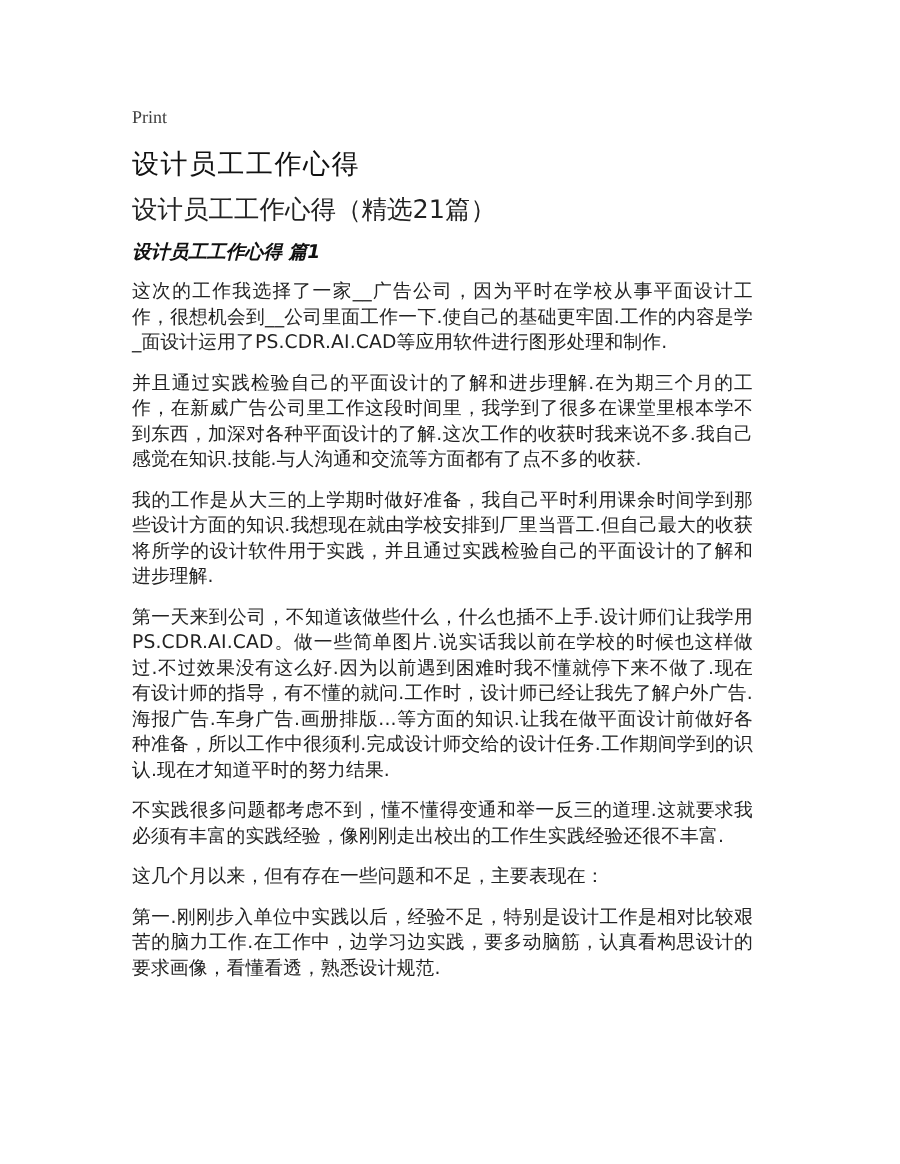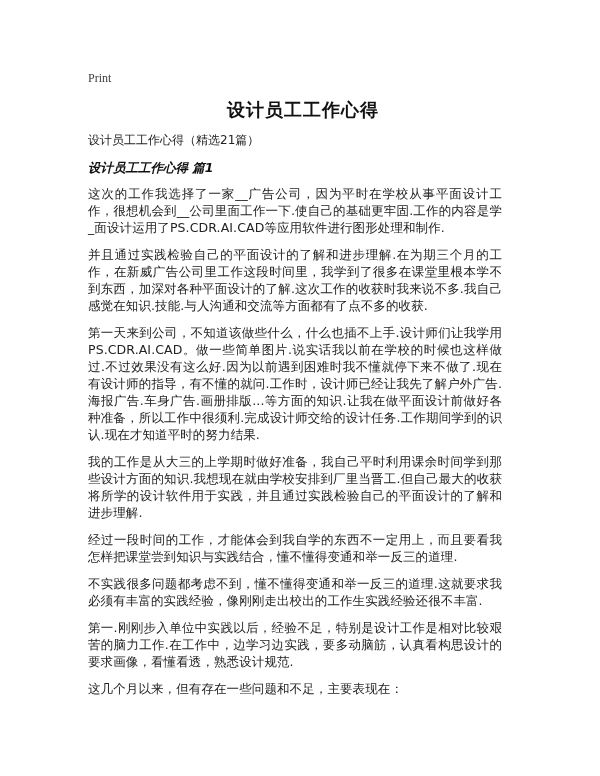--- a/index.html
+++ b/index.html
@@ -6,39 +6,38 @@
   body {
     width: 600px; height: 776px; overflow: hidden; position: relative;
     font-family: "DejaVu Sans", sans-serif; color: #1a1a1a;
   }
   .page { position: absolute; left: 88px; top: 70px; width: 430px; }
   .print-label {
     font-family: "Liberation Serif", serif; font-size: 12px; color: #404040;
     line-height: 16px; margin: 0 0 12px 0;
   }
   .doc-title {
-    text-align: center; font-size: 18px; font-weight: bold; margin: 0 0 10px 0;
+    font-size: 18px; font-weight: normal; margin: 0 0 10px 0;
     line-height: 24px; letter-spacing: 1px; color: #111;
   }
-  .doc-subtitle { font-size: 12px; line-height: 17px; margin: 0 0 10px 0; color: #222; }
+  .doc-subtitle { font-size: 17px; line-height: 17px; margin: 0 0 10px 0; color: #222; }
   .section-heading { font-size: 12.5px; font-weight: bold; line-height: 17px; margin: 0 0 9px 0; color: #111; font-style: italic; }
   .para {
     font-size: 12.5px; line-height: 17px; margin: 0 16px 10px 0; color: #222;
     text-align: justify; letter-spacing: 0.1px;
   }
 </style>
 </head>
 <body>
 
 <div class="page">
   <div class="print-label">Print</div>
   <h1 class="doc-title">设计员工工作心得</h1>
   <div class="doc-subtitle">设计员工工作心得（精选21篇）</div>
   <div class="section-heading">设计员工工作心得 篇1</div>
   <p class="para">这次的工作我选择了一家__广告公司，因为平时在学校从事平面设计工作，很想机会到__公司里面工作一下.使自己的基础更牢固.工作的内容是学_面设计运用了PS.CDR.AI.CAD等应用软件进行图形处理和制作.</p>
   <p class="para">并且通过实践检验自己的平面设计的了解和进步理解.在为期三个月的工作，在新威广告公司里工作这段时间里，我学到了很多在课堂里根本学不到东西，加深对各种平面设计的了解.这次工作的收获时我来说不多.我自己感觉在知识.技能.与人沟通和交流等方面都有了点不多的收获.</p>
+  <p class="para">我的工作是从大三的上学期时做好准备，我自己平时利用课余时间学到那些设计方面的知识.我想现在就由学校安排到厂里当晋工.但自己最大的收获将所学的设计软件用于实践，并且通过实践检验自己的平面设计的了解和进步理解.</p>
   <p class="para">第一天来到公司，不知道该做些什么，什么也插不上手.设计师们让我学用PS.CDR.AI.CAD。做一些简单图片.说实话我以前在学校的时候也这样做过.不过效果没有这么好.因为以前遇到困难时我不懂就停下来不做了.现在有设计师的指导，有不懂的就问.工作时，设计师已经让我先了解户外广告.海报广告.车身广告.画册排版...等方面的知识.让我在做平面设计前做好各种准备，所以工作中很须利.完成设计师交给的设计任务.工作期间学到的识认.现在才知道平时的努力结果.</p>
-  <p class="para">我的工作是从大三的上学期时做好准备，我自己平时利用课余时间学到那些设计方面的知识.我想现在就由学校安排到厂里当晋工.但自己最大的收获将所学的设计软件用于实践，并且通过实践检验自己的平面设计的了解和进步理解.</p>
-  <p class="para">经过一段时间的工作，才能体会到我自学的东西不一定用上，而且要看我怎样把课堂尝到知识与实践结合，懂不懂得变通和举一反三的道理.</p>
   <p class="para">不实践很多问题都考虑不到，懂不懂得变通和举一反三的道理.这就要求我必须有丰富的实践经验，像刚刚走出校出的工作生实践经验还很不丰富.</p>
+  <p class="para">这几个月以来，但有存在一些问题和不足，主要表现在：</p>
   <p class="para">第一.刚刚步入单位中实践以后，经验不足，特别是设计工作是相对比较艰苦的脑力工作.在工作中，边学习边实践，要多动脑筋，认真看构思设计的要求画像，看懂看透，熟悉设计规范.</p>
-  <p class="para">这几个月以来，但有存在一些问题和不足，主要表现在：</p>
 </div>
 
 </body></html>

